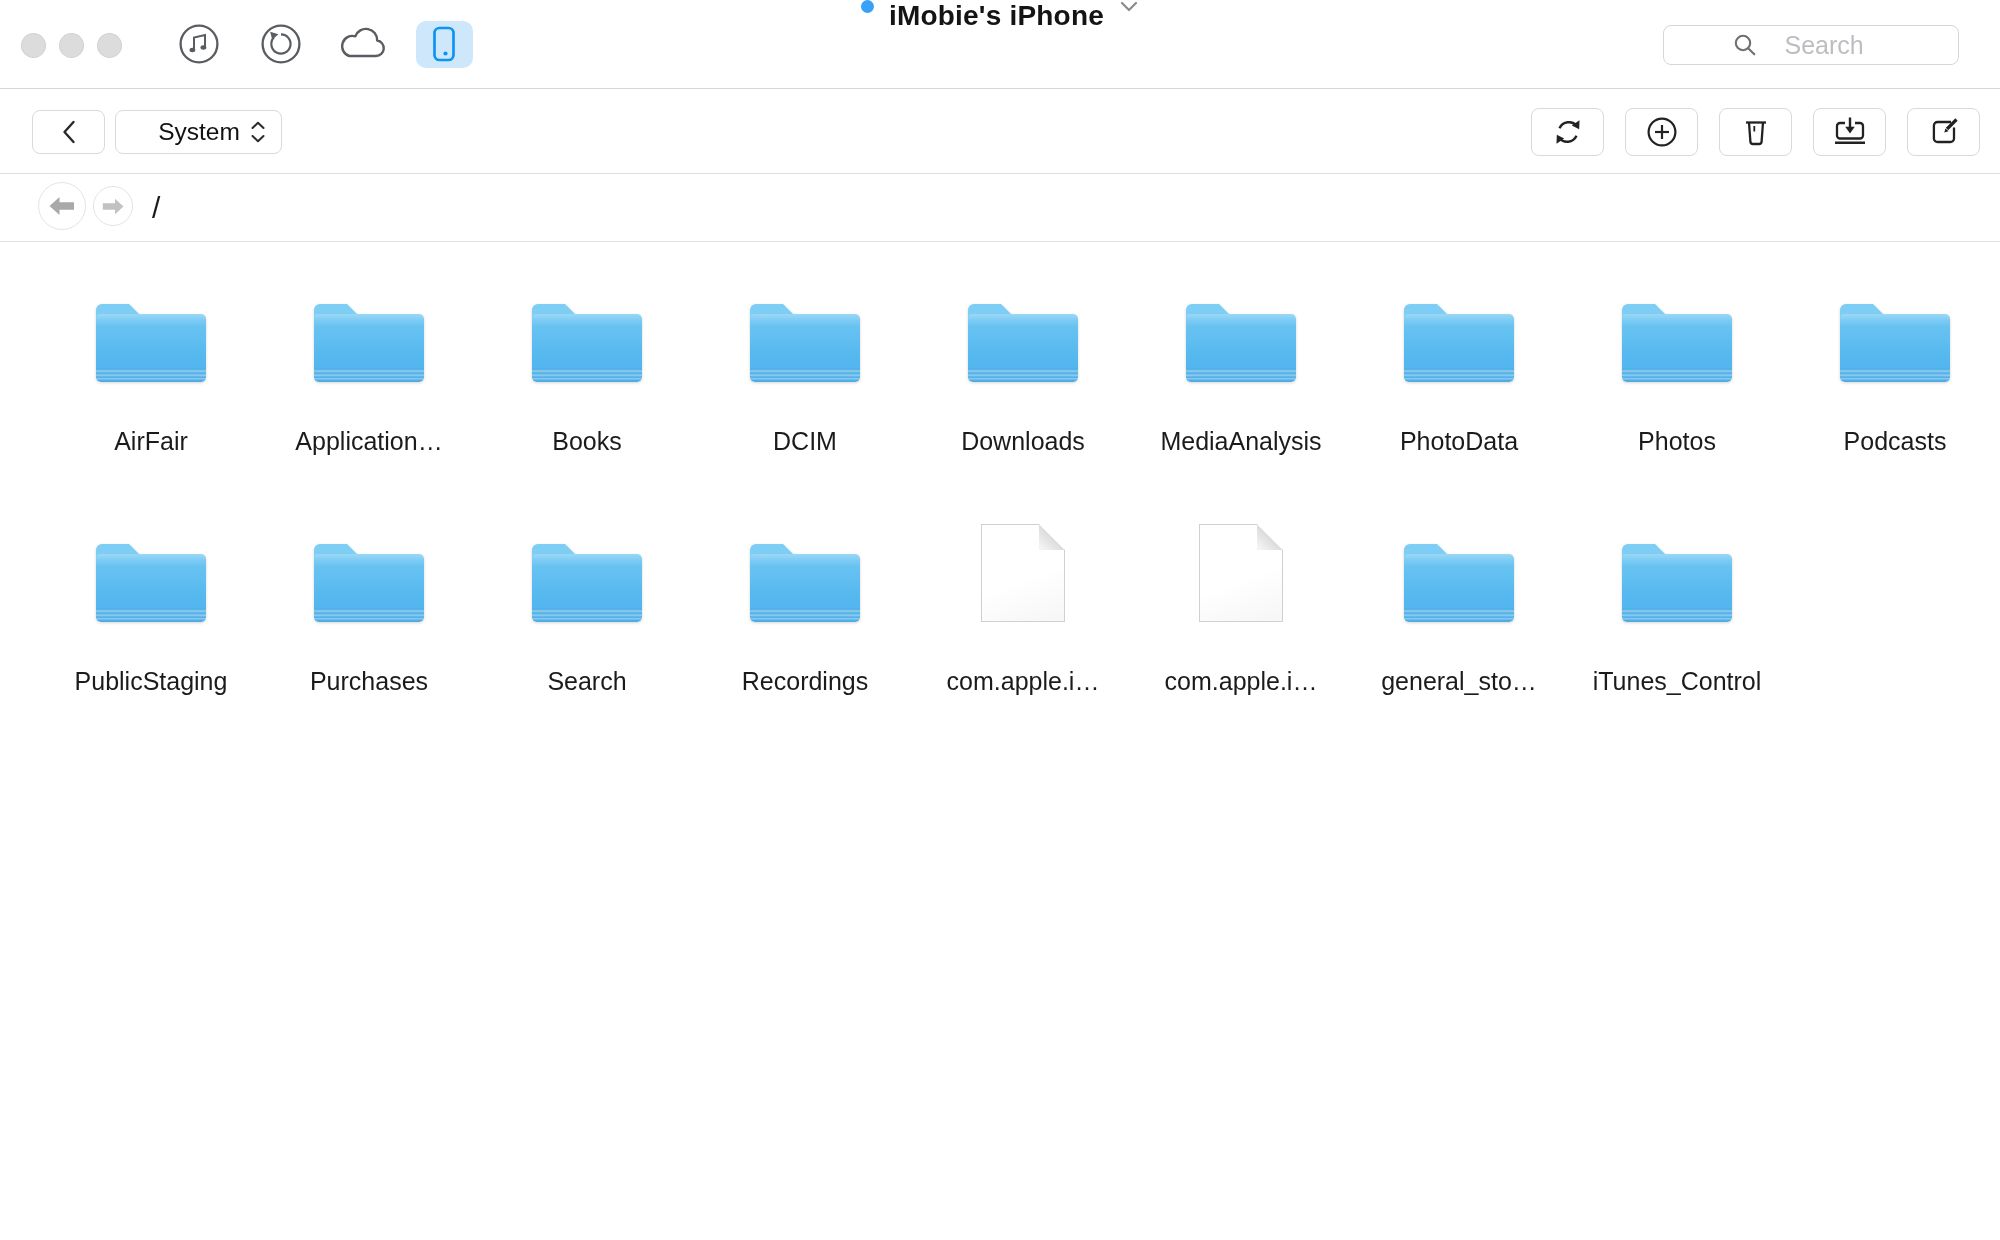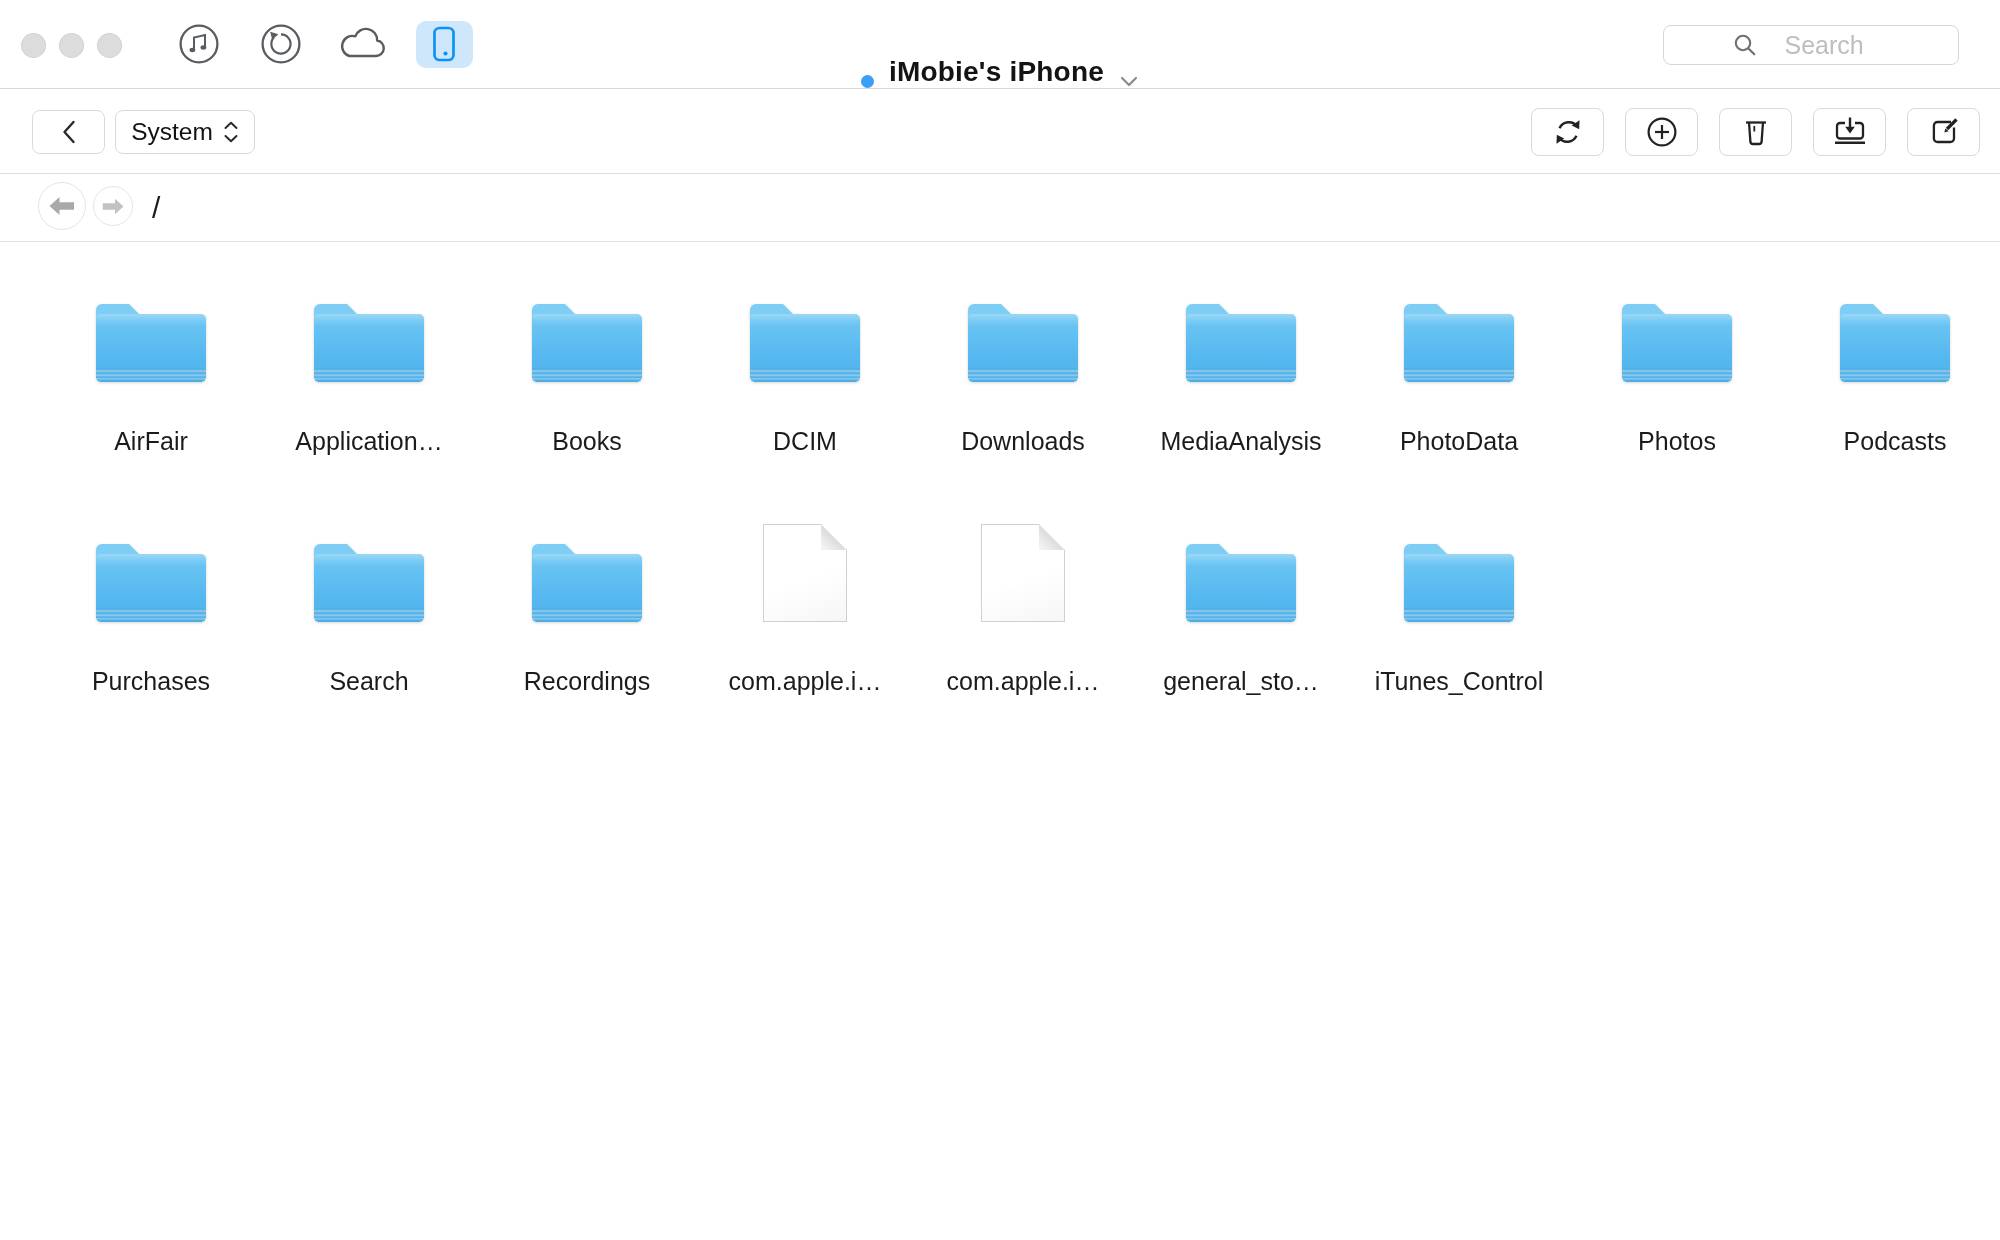--- a/index.html
+++ b/index.html
@@ -7,34 +7,34 @@
        font-family:"Liberation Sans","DejaVu Sans",sans-serif;-webkit-font-smoothing:antialiased;}
   .app{position:relative;width:2000px;height:1240px;background:#fff;border-radius:10px 10px 0 0;overflow:hidden;}
 
   
   .header{position:absolute;left:0;top:0;width:100%;height:88px;background:#fff;border-bottom:1px solid #d8d8d8;}
   .lights{position:absolute;left:21px;top:33px;display:flex;gap:13px;}
   .light{width:25px;height:25px;border-radius:50%;background:#dcdcdc;box-shadow:inset 0 0 0 1px rgba(0,0,0,.05);}
   .topicons{position:absolute;left:170px;top:0;height:88px;display:flex;align-items:center;gap:25px;}
   .topicon{width:57px;height:47px;display:flex;align-items:center;justify-content:center;border-radius:10px;cursor:default;}
   .topicon.selected{background:#cee7fb;}
-  .titlegrp{position:absolute;left:50%;top:0;height:88px;transform:translateX(-50%);display:flex;align-items:flex-end;gap:15px;white-space:nowrap;}
+  .titlegrp{position:absolute;left:50%;top:0;height:88px;transform:translateX(-50%);display:flex;align-items:flex-start;gap:15px;white-space:nowrap;}
   .statusdot{width:13px;height:13px;border-radius:50%;background:#3aa0f7;}
   .devtitle{font-size:28px;font-weight:700;color:#141414;letter-spacing:.2px;}
   .search{position:absolute;left:1663px;top:25px;width:294px;height:38px;border:1.5px solid #d6d6d6;border-radius:8px;
           display:flex;align-items:center;justify-content:center;gap:25px;background:#fff;}
   .search input{border:none;outline:none;width:104px;font-size:25px;color:#333;background:transparent;
                 font-family:"Liberation Sans","DejaVu Sans",sans-serif;}
   .search input::placeholder{color:#bdbdc2;}
 
   
   .toolbar{position:absolute;left:0;top:89px;width:100%;height:84px;background:#fff;border-bottom:1px solid #dedede;}
   .btn{position:absolute;background:#fff;border:1.5px solid #d9d9d9;border-radius:8px;display:flex;align-items:center;justify-content:center;cursor:default;}
   .btn-back{left:32px;top:21px;width:71px;height:42px;}
-  .btn-system{left:115px;top:21px;width:138px;height:42px;gap:10px;}
+  .btn-system{left:115px;top:21px;width:138px;height:42px;gap:10px;padding-left:27px;}
   .sysname{font-size:24.5px;color:#121212;}
   .actions{position:absolute;right:20px;top:19px;display:flex;gap:21px;}
   .actions .btn{position:static;width:71px;height:46px;}
 
   
   .crumbrow{position:absolute;left:0;top:174px;width:100%;height:67px;background:#fff;border-bottom:1px solid #e2e2e2;}
   .navcirc{position:absolute;border:1.5px solid #e4e4e4;border-radius:50%;background:#fff;display:flex;align-items:center;justify-content:center;}
   .navcirc.back{left:38px;top:8px;width:46px;height:46px;}
   .navcirc.fwd{left:93px;top:12px;width:38px;height:38px;}
   .pathtxt{position:absolute;left:152px;top:0;height:67px;display:flex;align-items:center;font-size:30px;color:#1c1c1c;}
@@ -247,20 +247,26 @@
     <div class="cell">
       <div class="iconbox">
           <div class="folder"></div>
         </div>
       <div class="label">Podcasts</div>
     </div>
     <div class="cell">
       <div class="iconbox">
           <div class="folder"></div>
         </div>
+      <div class="label">PublicStaging</div>
+    </div>
+    <div class="cell">
+      <div class="iconbox">
+          <div class="folder"></div>
+        </div>
       <div class="label">Purchases</div>
     </div>
     <div class="cell">
       <div class="iconbox">
           <div class="folder"></div>
         </div>
       <div class="label">Search</div>
     </div>
     <div class="cell">
       <div class="iconbox">

